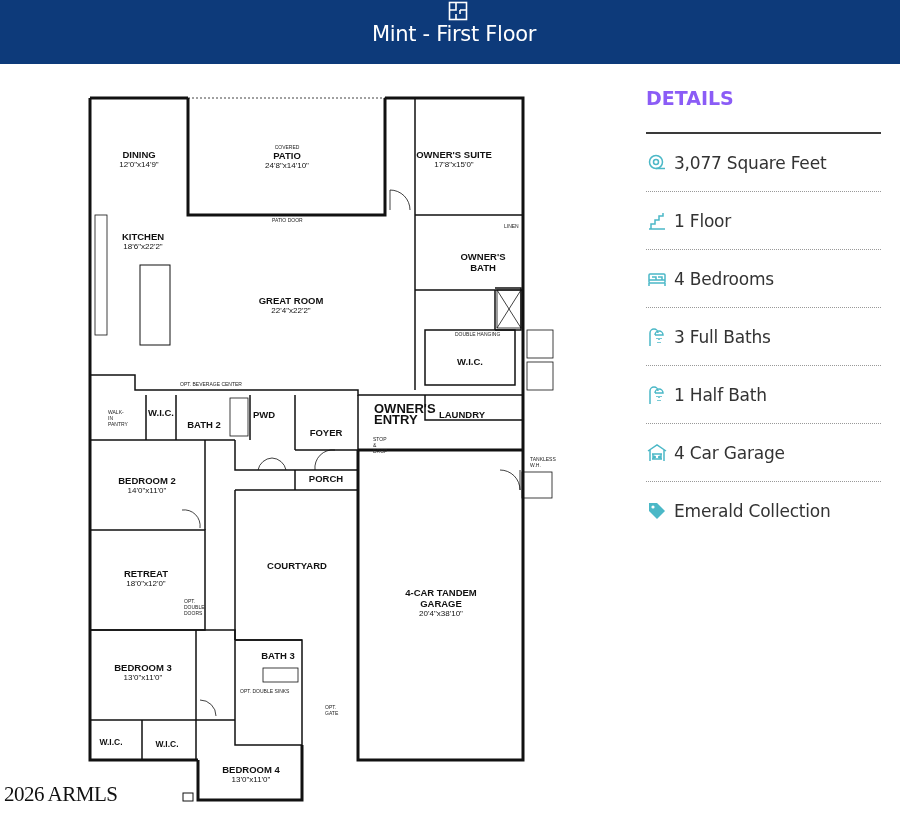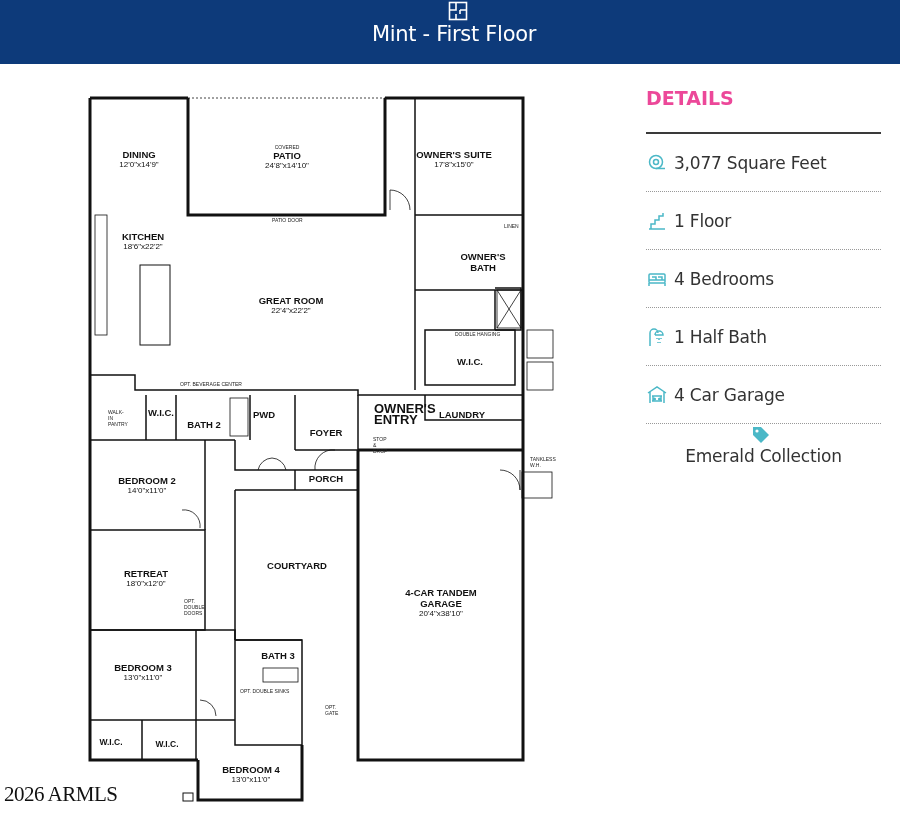--- a/index.html
+++ b/index.html
@@ -8,23 +8,23 @@
   .header .ico{margin-left:16px;width:22px;height:22px;display:flex;align-items:center;justify-content:center;}
   .header .title{margin-left:8px;font-size:21px;font-family:"DejaVu Sans",sans-serif;letter-spacing:-0.3px;}
   .plan{position:absolute;left:0;top:64px;width:630px;height:769px;}
   .plan svg{position:absolute;left:0;top:0;}
   .room-label{position:absolute;text-align:center;font-family:"Liberation Sans",sans-serif;color:#111;transform:translateX(-50%);white-space:nowrap;}
   .room-label .n{font-size:9.5px;font-weight:bold;line-height:11px;}
   .room-label .d{font-size:8px;line-height:10px;}
   .small{position:absolute;font-size:5px;color:#222;white-space:nowrap;}
   .copyright{position:absolute;left:4px;bottom:26px;font-size:21px;color:#111;font-family:Liberation Serif, serif;letter-spacing:-0.5px;}
   .details{position:absolute;left:646px;top:84px;width:235px;}
-  .details h2{margin:0;font-size:19px;font-weight:bold;color:#ec4899;font-family:"DejaVu Sans",sans-serif;height:48px;line-height:28px;border-bottom:2px solid #3a3a3a;}
+  .details h2{margin:0;font-size:19px;font-weight:bold;color:#8b5cf6;font-family:"DejaVu Sans",sans-serif;height:48px;line-height:28px;border-bottom:2px solid #3a3a3a;}
   .row{height:57px;border-bottom:1px dotted #999;display:flex;align-items:center;}
-  .row:last-child{border-bottom:none;flex-direction:column;}
+  .row:last-child{border-bottom:none;}
   .row .ic{width:22px;height:22px;margin-right:6px;display:flex;align-items:center;justify-content:center;}
   .row .lbl{font-size:17px;color:#333;font-family:"DejaVu Sans",sans-serif;letter-spacing:-0.2px;}
 </style>
 </head>
 <body>
 
 <div class="header">
   <span class="ico">
     <svg width="20" height="20" viewBox="0 0 20 20" fill="none" stroke="#fff" stroke-width="1.6">
       <rect x="1.5" y="1.5" width="17" height="17"></rect>
@@ -218,20 +218,28 @@
         </svg>
     </span>
     <span class="lbl">4 Bedrooms</span>
   </div>
   <div class="row">
     <span class="ic">
       <svg width="20" height="20" viewBox="0 0 20 20" fill="none" stroke="#4bb8c7" stroke-width="1.5">
           <path d="M3 19 V6 A4 4 0 0 1 11 6 M8 8 H16 A2 2 0 0 0 8 8 M10 11 V12 M12 11 V13 M14 11 V12 M11 15 V16 M13 15 V16"></path>
         </svg>
     </span>
+    <span class="lbl">3 Full Baths</span>
+  </div>
+  <div class="row">
+    <span class="ic">
+      <svg width="20" height="20" viewBox="0 0 20 20" fill="none" stroke="#4bb8c7" stroke-width="1.5">
+          <path d="M3 19 V6 A4 4 0 0 1 11 6 M8 8 H16 A2 2 0 0 0 8 8 M10 11 V12 M12 11 V13 M14 11 V12 M11 15 V16 M13 15 V16"></path>
+        </svg>
+    </span>
     <span class="lbl">1 Half Bath</span>
   </div>
   <div class="row">
     <span class="ic">
       <svg width="20" height="20" viewBox="0 0 20 20" fill="none" stroke="#4bb8c7" stroke-width="1.5">
           <path d="M1 8 L10 2 L19 8 M3 7 V18 M17 7 V18 M5 11 H15 M6 11 V16 M14 11 V16 M5 16 H15"></path>
           <circle cx="7.5" cy="14" r="0.8"></circle>
           <circle cx="12.5" cy="14" r="0.8"></circle>
         </svg>
     </span>

